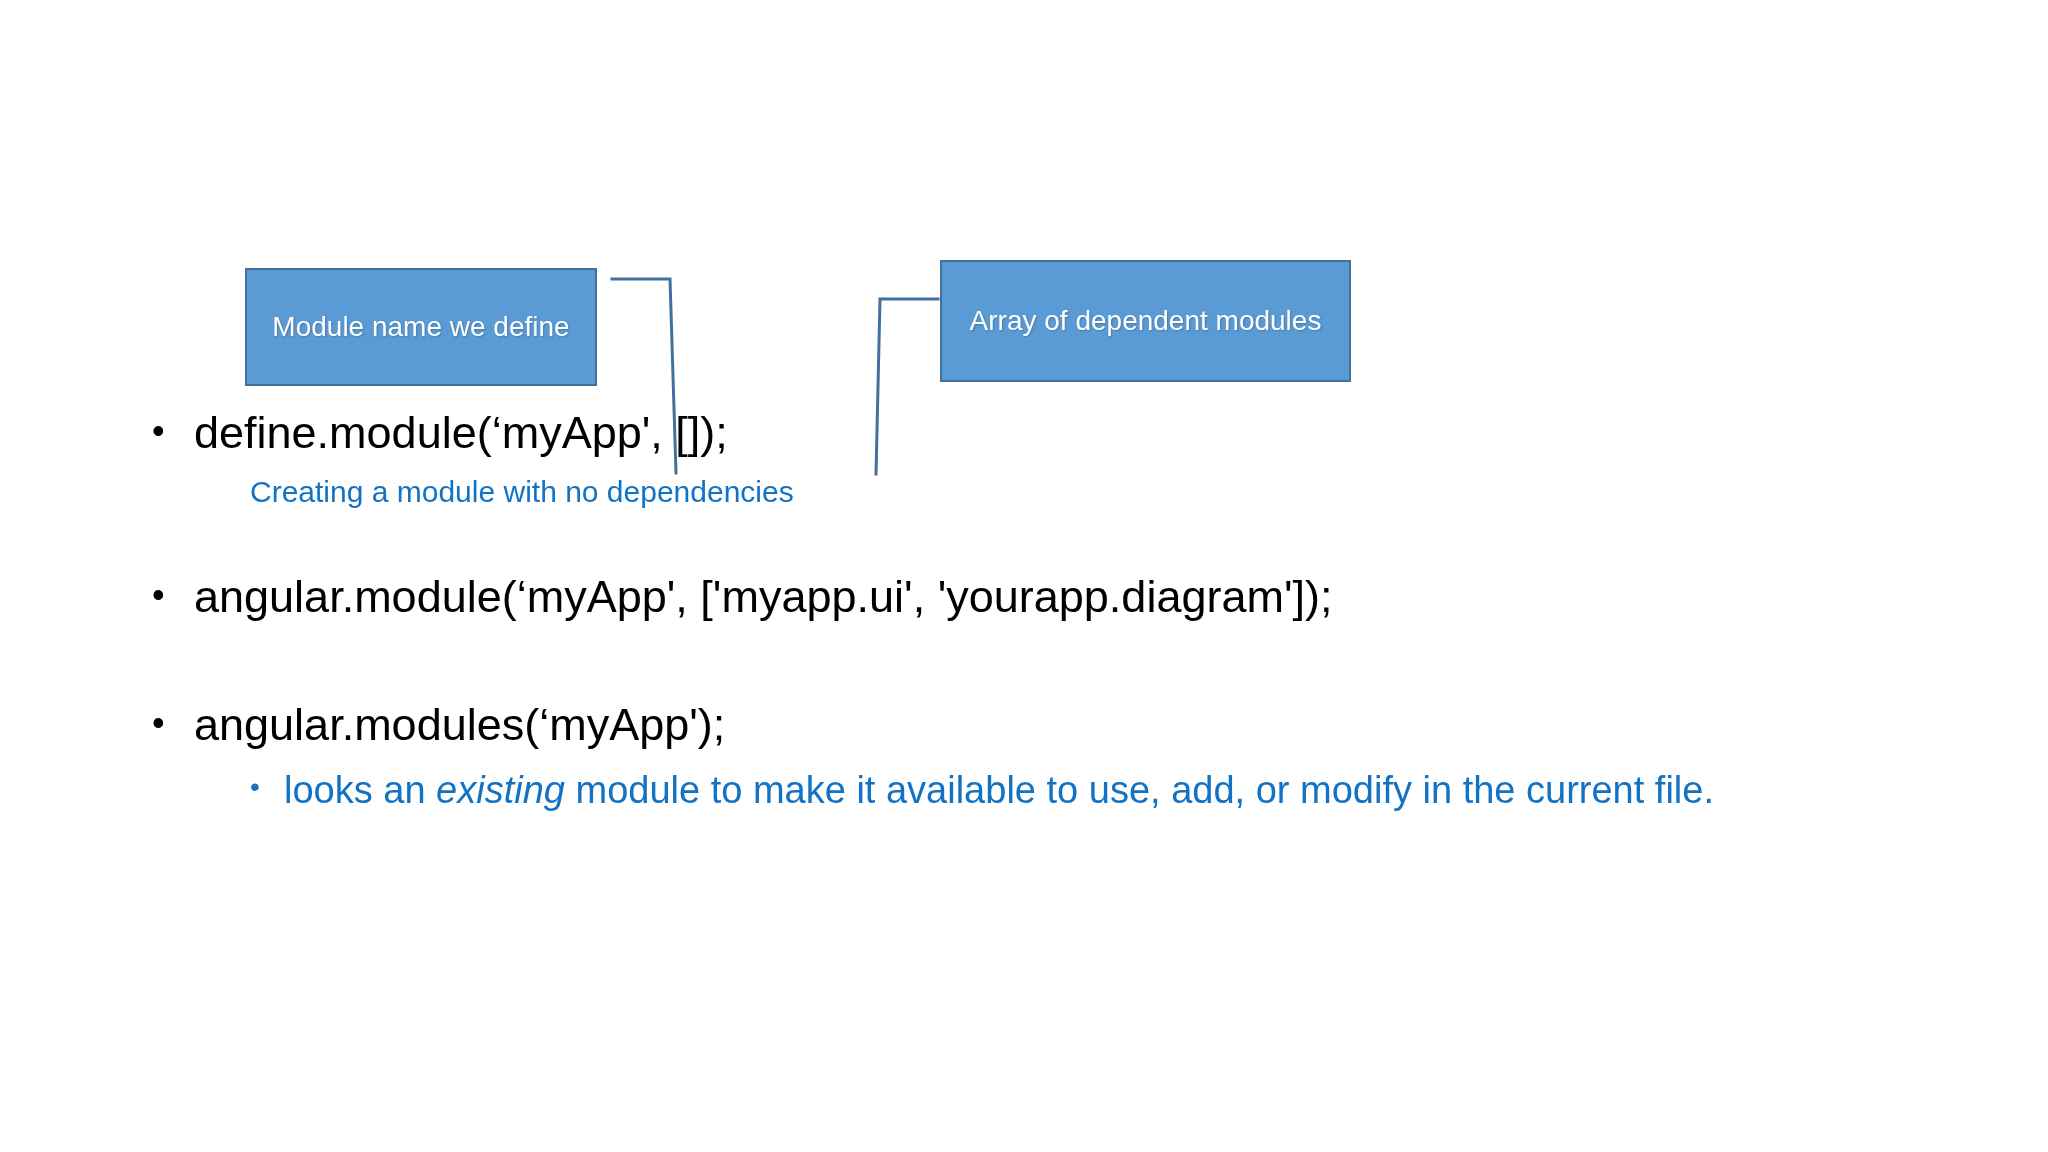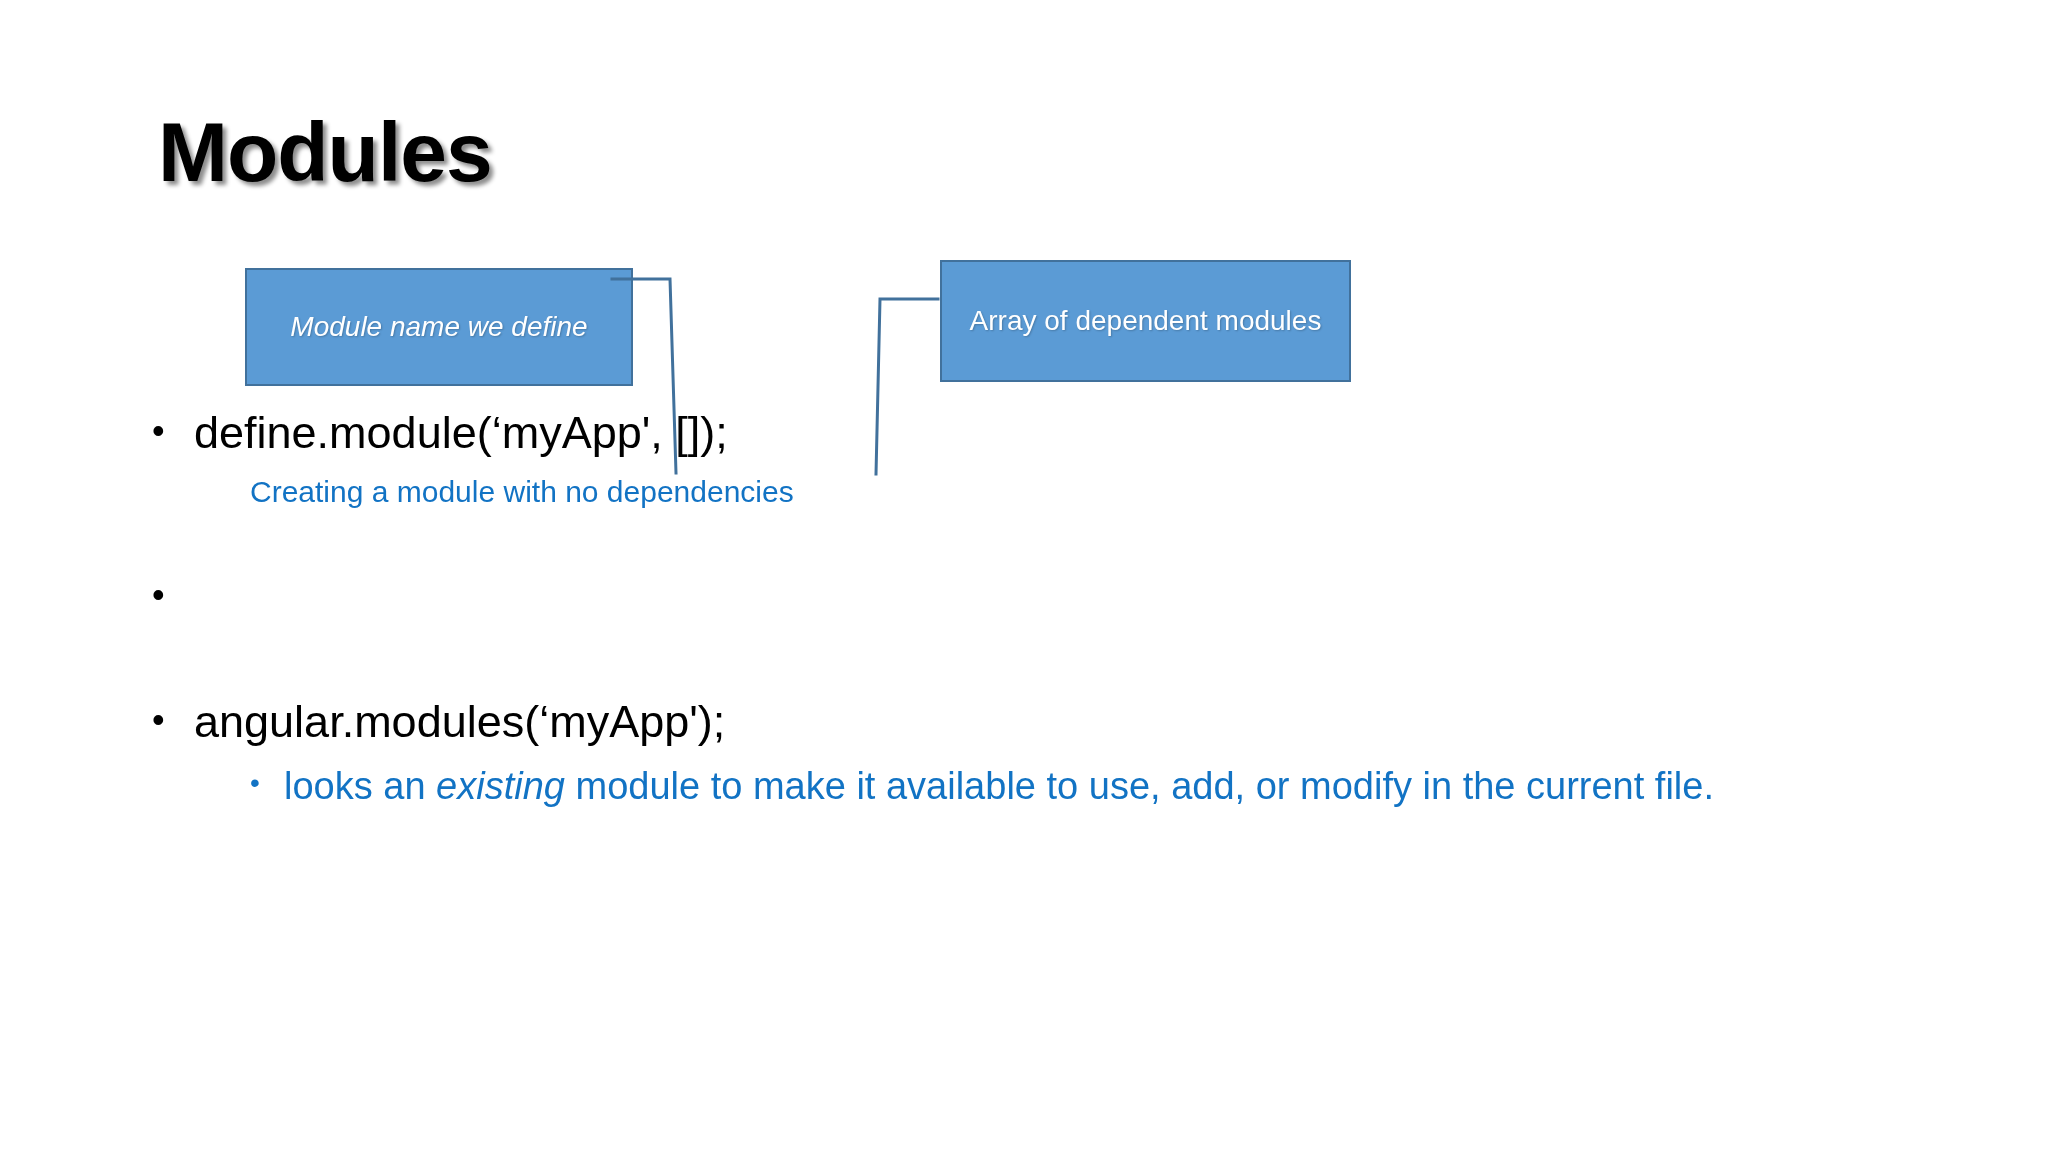--- a/index.html
+++ b/index.html
@@ -48,23 +48,22 @@
     text-align: center;
     display: flex;
     align-items: center;
     justify-content: center;
     padding: 6px 10px;
     text-shadow: 1px 1px 2px rgba(0,0,0,0.22);
   }
   .callout-left {
     left: 245px;
     top: 268px;
-    width: 388px;
+    width: 352px;
     height: 118px;
-    font-style: italic;
   }
   .callout-right {
     left: 940px;
     top: 260px;
     width: 411px;
     height: 122px;
   }
 
   
   .connector {
@@ -141,21 +140,20 @@
   .em-italic { font-style: italic; }
 
   .gap-sm { height: 16px; }
   .gap-lg { height: 62px; }
 </style>
 </head>
 <body>
 
 <div class="slide">
 
-  <div class="slide-title">Modules</div>
 
   <div class="callout callout-left">
     <span>Module name we define</span>
   </div>
 
   <div class="callout callout-right">
     <span>Array of dependent modules</span>
   </div>
 
   <div class="connector conn-left">
@@ -176,20 +174,21 @@
       <span class="bullet-dot">•</span>
       <span class="bullet-code">define.module(‘myApp', []);</span>
     </div>
     <div class="gap-sm"></div>
     <div class="sub-line">Creating a module with no dependencies</div>
 
     <div class="gap-lg"></div>
 
     <div class="bullet-row">
       <span class="bullet-dot">•</span>
+      <span class="bullet-code">angular.module(‘myApp', ['myapp.ui', 'yourapp.diagram']);</span>
     </div>
     <div class="gap-sm"></div>
 
     <div class="gap-lg"></div>
 
     <div class="bullet-row">
       <span class="bullet-dot">•</span>
       <span class="bullet-code">angular.modules(‘myApp');</span>
     </div>
     <div class="gap-sm"></div>

